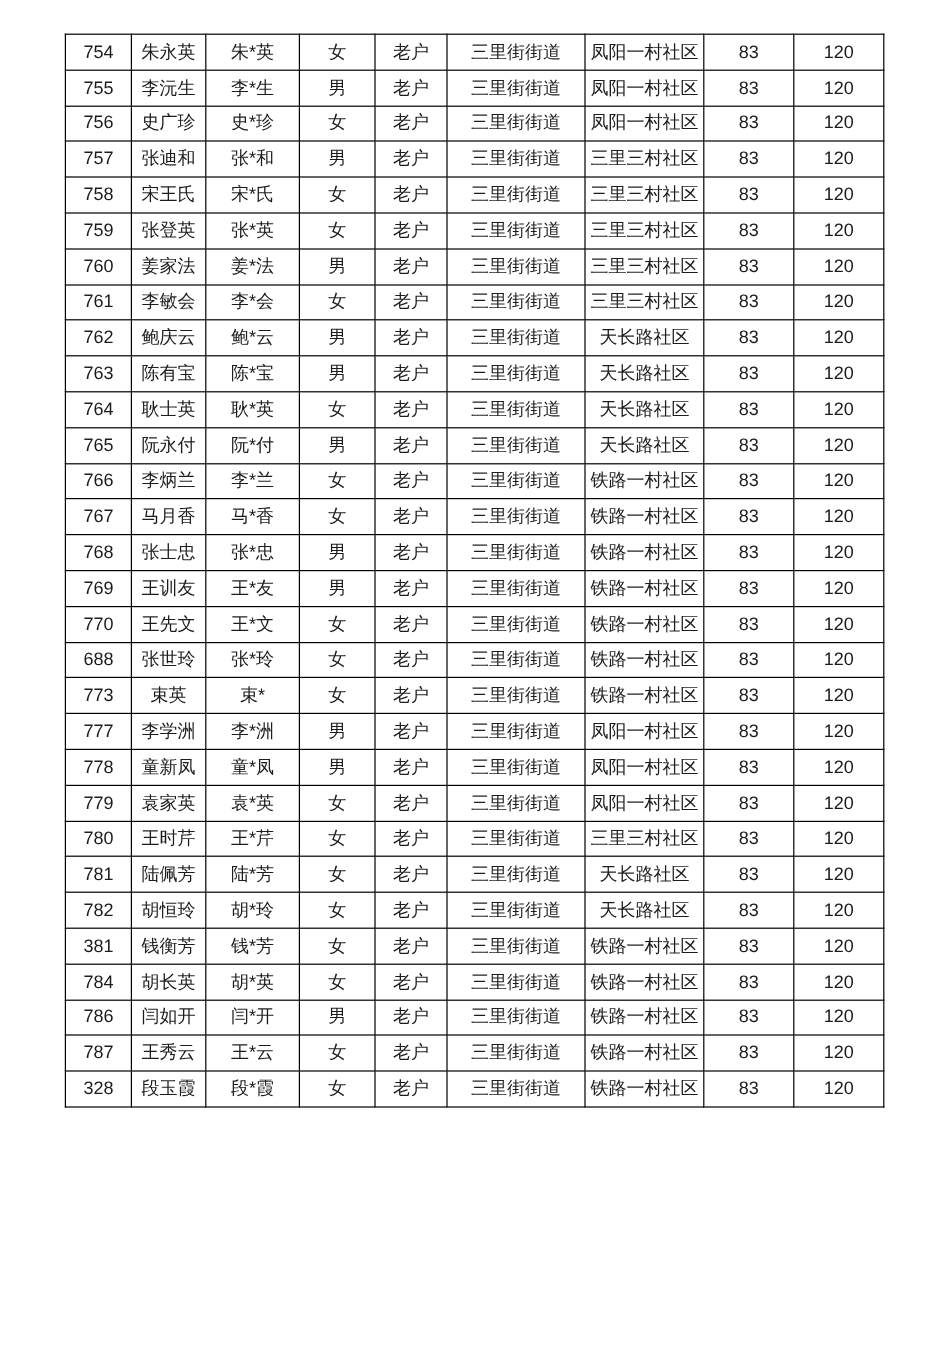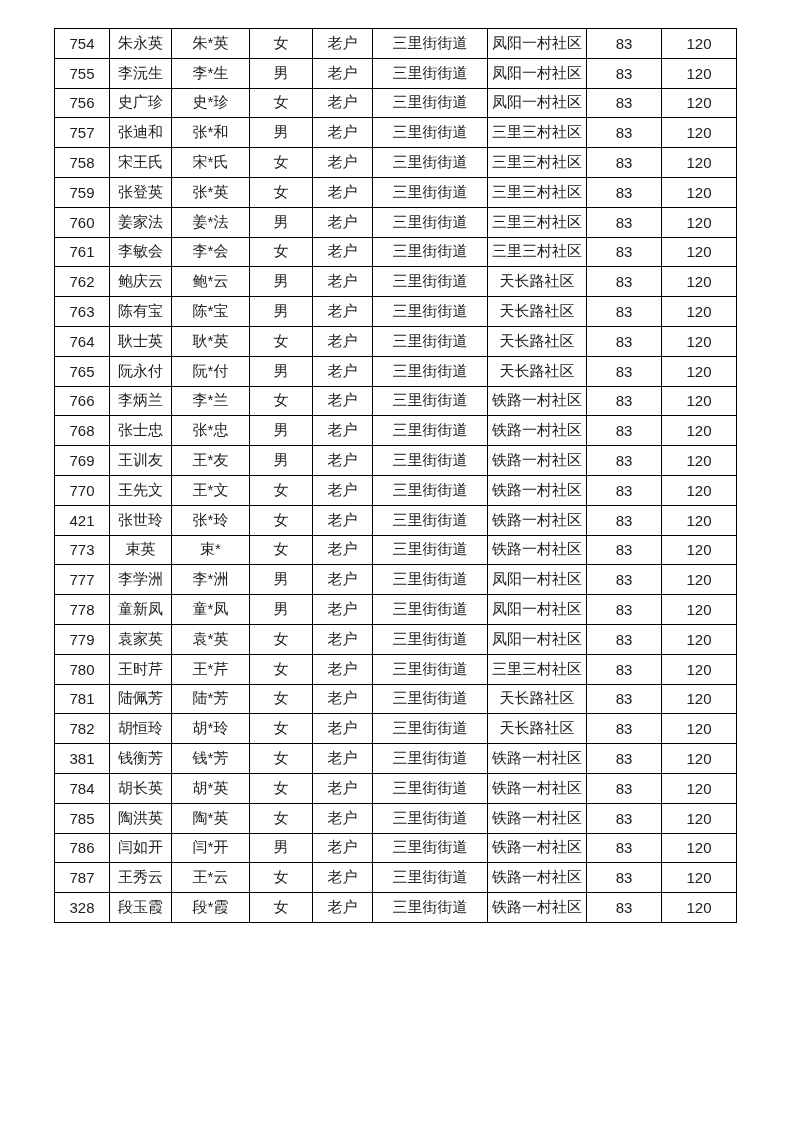--- a/index.html
+++ b/index.html
@@ -191,20 +191,31 @@
     <td>李炳兰</td>
     <td>李*兰</td>
     <td>女</td>
     <td>老户</td>
     <td>三里街街道</td>
     <td>铁路一村社区</td>
     <td>83</td>
     <td>120</td>
   </tr>
         <tr>
+    <td>767</td>
+    <td>马月香</td>
+    <td>马*香</td>
+    <td>女</td>
+    <td>老户</td>
+    <td>三里街街道</td>
+    <td>铁路一村社区</td>
+    <td>83</td>
+    <td>120</td>
+  </tr>
+        <tr>
     <td>768</td>
     <td>张士忠</td>
     <td>张*忠</td>
     <td>男</td>
     <td>老户</td>
     <td>三里街街道</td>
     <td>铁路一村社区</td>
     <td>83</td>
     <td>120</td>
   </tr>
@@ -224,21 +235,21 @@
     <td>王先文</td>
     <td>王*文</td>
     <td>女</td>
     <td>老户</td>
     <td>三里街街道</td>
     <td>铁路一村社区</td>
     <td>83</td>
     <td>120</td>
   </tr>
         <tr>
-    <td>421</td>
+    <td>688</td>
     <td>张世玲</td>
     <td>张*玲</td>
     <td>女</td>
     <td>老户</td>
     <td>三里街街道</td>
     <td>铁路一村社区</td>
     <td>83</td>
     <td>120</td>
   </tr>
         <tr>
@@ -326,31 +337,20 @@
     <td>老户</td>
     <td>三里街街道</td>
     <td>铁路一村社区</td>
     <td>83</td>
     <td>120</td>
   </tr>
         <tr>
     <td>784</td>
     <td>胡长英</td>
     <td>胡*英</td>
-    <td>女</td>
-    <td>老户</td>
-    <td>三里街街道</td>
-    <td>铁路一村社区</td>
-    <td>83</td>
-    <td>120</td>
-  </tr>
-        <tr>
-    <td>785</td>
-    <td>陶洪英</td>
-    <td>陶*英</td>
     <td>女</td>
     <td>老户</td>
     <td>三里街街道</td>
     <td>铁路一村社区</td>
     <td>83</td>
     <td>120</td>
   </tr>
         <tr>
     <td>786</td>
     <td>闫如开</td>

